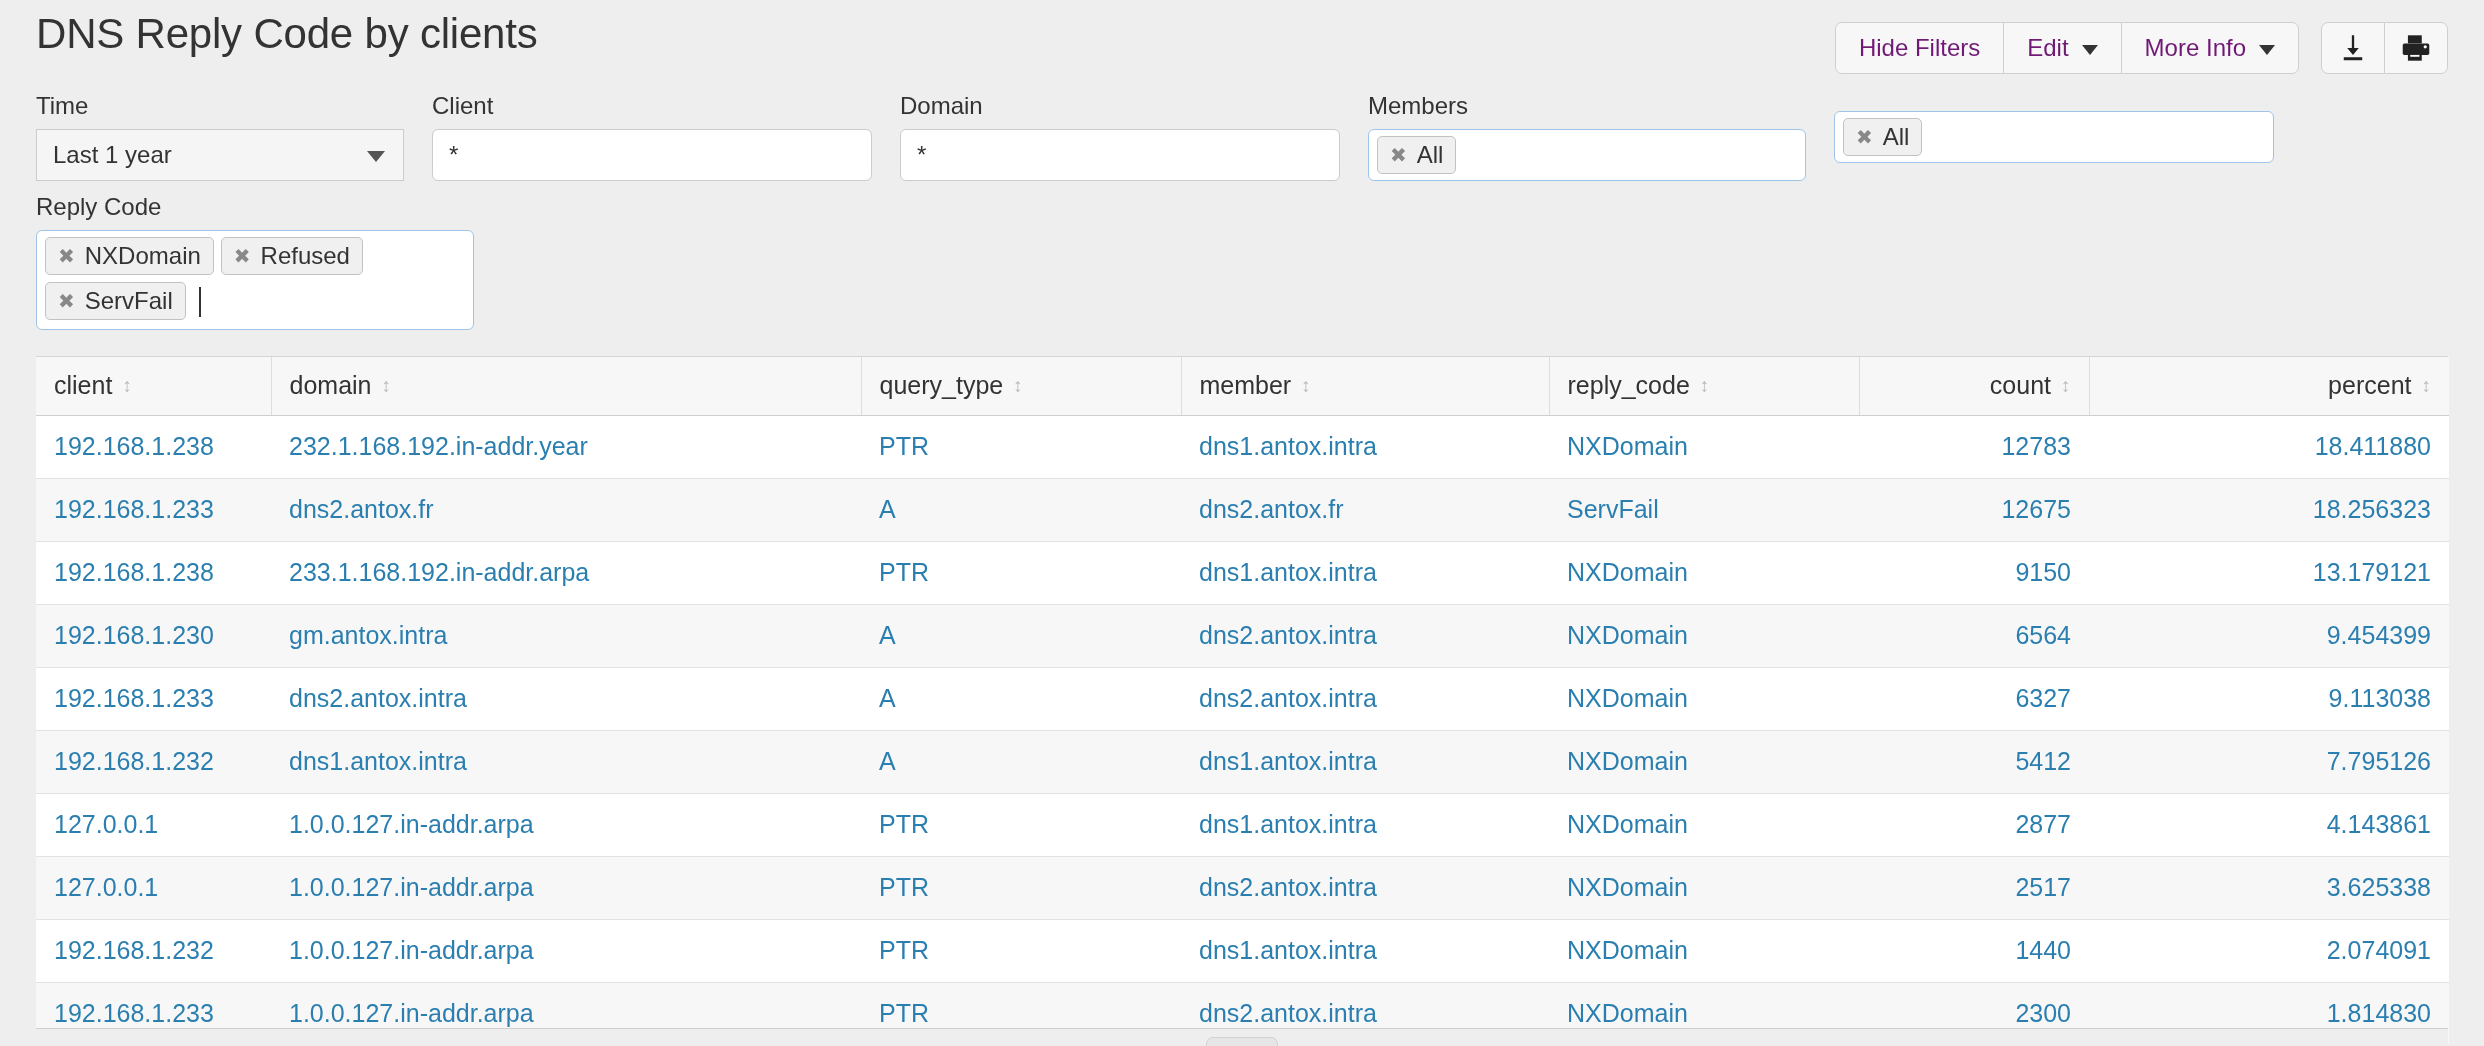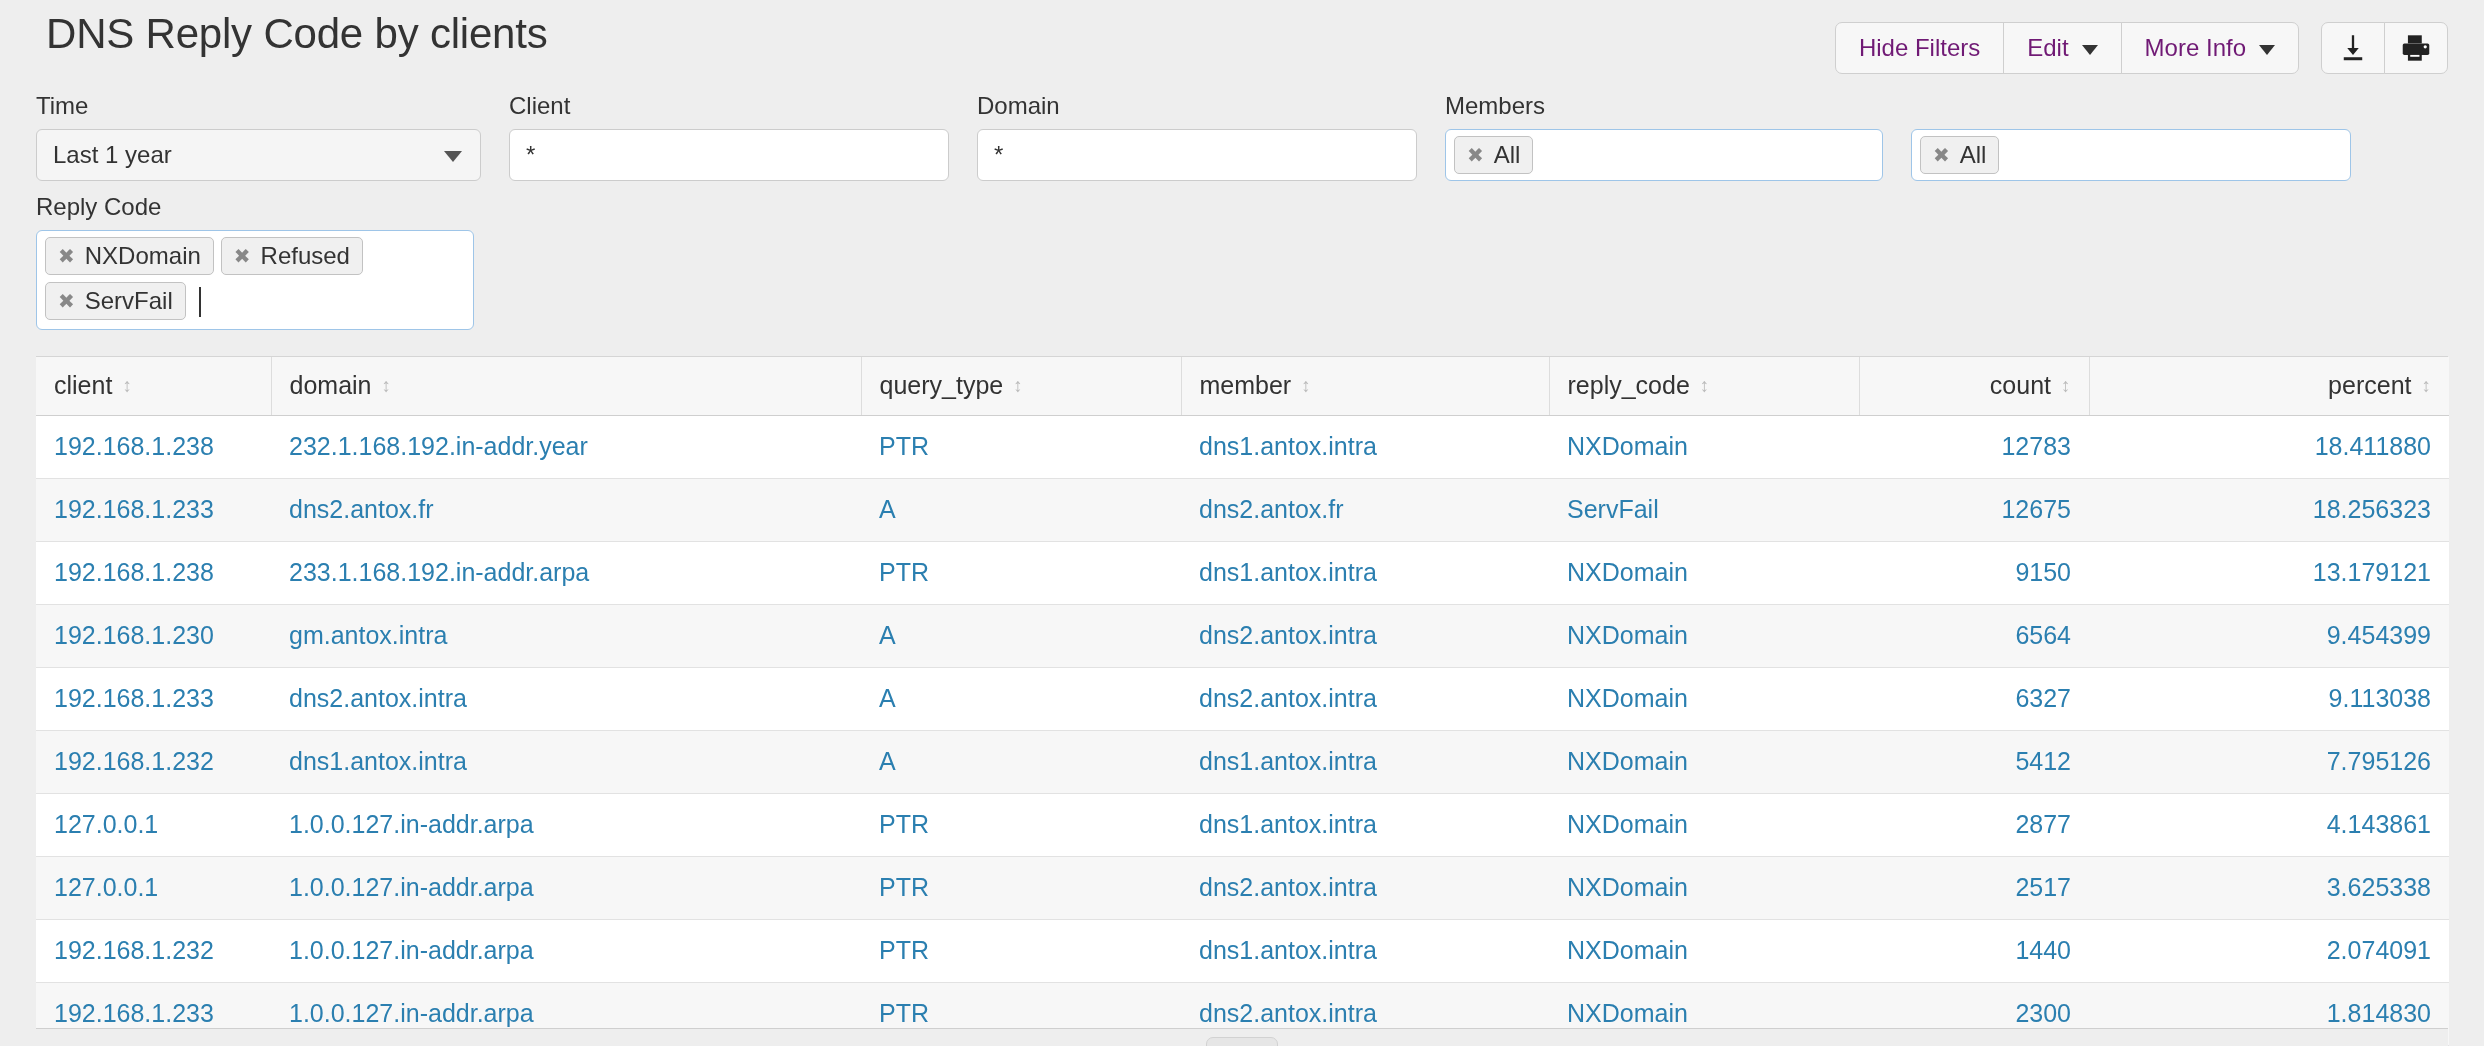--- a/index.html
+++ b/index.html
@@ -15,21 +15,21 @@
   .page { position: relative; width: 2484px; height: 1046px; background: #eeeeee; }
 
   
   .header {
     position: relative;
     height: 92px;
     padding: 0 36px;
   }
   .page-title {
     position: absolute;
-    left: 46px; top: 10px;
+    left: 36px; top: 10px;
     font-size: 42px;
     font-weight: 400;
     color: #333333;
     letter-spacing: -0.2px;
     white-space: nowrap;
   }
 
   .header-actions {
     position: absolute;
     right: 36px; top: 22px;
@@ -70,37 +70,37 @@
     justify-content: center;
   }
   .icon-btn svg { display: block; }
 
   
   .filters {
     padding: 0 36px;
   }
   .filter-row {
     display: flex;
-    align-items: flex-end;
+    align-items: center;
   }
   .filter-field { margin-right: 28px; }
   .filter-label {
     font-size: 24px;
     color: #333333;
     margin-bottom: 9px;
     line-height: 28px;
     white-space: nowrap;
   }
 
   .select-box {
     position: relative;
-    width: 445px; height: 52px;
+    width: 368px; height: 52px;
     background: #f5f5f5;
     border: 1px solid #cccccc;
-    border-radius: 6px;
+    border-radius: 0;
     display: flex; align-items: center;
     padding: 0 16px;
     font-size: 24px; color: #333;
     cursor: pointer;
   }
   .select-box .caret {
     position: absolute; right: 18px; top: 21px;
     width: 0; height: 0;
     border-left: 9px solid transparent;
     border-right: 9px solid transparent;

